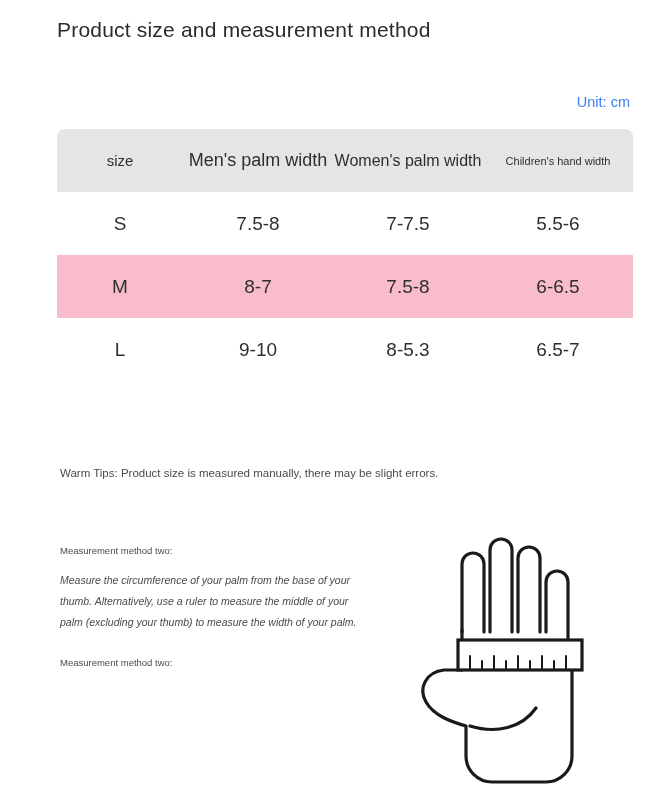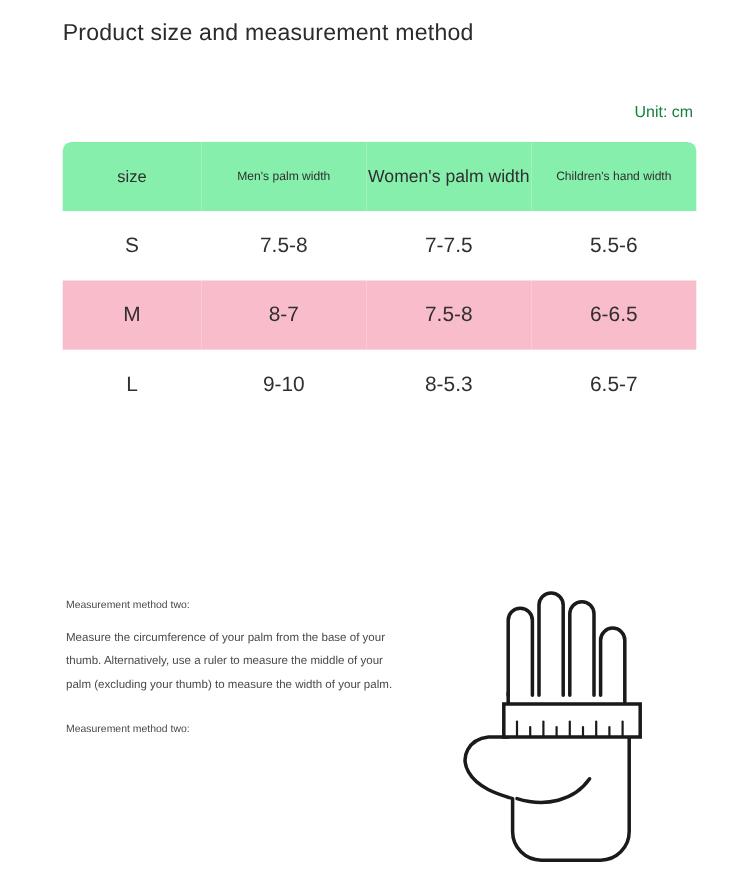--- a/index.html
+++ b/index.html
@@ -27,34 +27,34 @@
     top: 18px;
     font-size: 21px;
     color: #2b2b2b;
     letter-spacing: 0.2px;
   }
   .unit {
     position: absolute;
     right: 40px;
     top: 94px;
     font-size: 14.5px;
-    color: #15803d;
+    color: #3b82f6;
     margin-left: 44px;
   }
   .size-table {
     position: absolute;
     left: 57px;
     top: 129px;
     width: 576px;
     border-collapse: separate;
     border-spacing: 0;
     table-layout: fixed;
   }
   .size-table tr.header-row td {
-    background: #86efac;
+    background: #e5e5e5;
     height: 61px;
     vertical-align: middle;
     text-align: center;
   }
   .size-table tr.header-row td:first-child {
     border-top-left-radius: 8px;
   }
   .size-table tr.header-row td:last-child {
     border-top-right-radius: 8px;
   }
@@ -75,21 +75,21 @@
     border-bottom-left-radius: 8px;
   }
   .size-table tr.last-row td:last-child {
     border-bottom-right-radius: 8px;
   }
   .hdr-size {
     font-size: 15px;
     color: #2f2f2f;
   }
   .hdr-a {
-    font-size: 11px;
+    font-size: 18px;
     color: #2f2f2f;
   }
   .hdr-b {
     font-size: 16px;
     color: #2f2f2f;
   }
   .hdr-c {
     font-size: 11px;
     color: #2f2f2f;
   }
@@ -114,20 +114,21 @@
   .method-two { top: 657px; }
   .method-label {
     font-size: 9.5px;
     color: #4a4a4a;
     margin-bottom: 14px;
   }
   .method-text {
     font-size: 10.5px;
     color: #4a4a4a;
     line-height: 2.0;
+    font-style: italic;
   }
   .hand-figure {
     position: absolute;
     left: 400px;
     top: 520px;
     width: 240px;
     height: 270px;
   }
 </style>
 </head>
@@ -167,20 +168,21 @@
       </tr>
       <tr class="body-row row-odd">
         <td>L</td>
         <td>9-10</td>
         <td>8-5.3</td>
         <td>6.5-7</td>
       </tr>
     </tbody>
   </table>
 
+  <div class="warm-tips">Warm Tips: Product size is measured manually, there may be slight errors.</div>
 
   <div class="method-block method-one">
     <div class="method-label">Measurement method two:</div>
     <div class="method-text">Measure the circumference of your palm from the base of your thumb. Alternatively, use a ruler to measure the middle of your palm (excluding your thumb) to measure the width of your palm.</div>
   </div>
 
   <div class="method-block method-two">
     <div class="method-label">Measurement method two:</div>
   </div>
 

